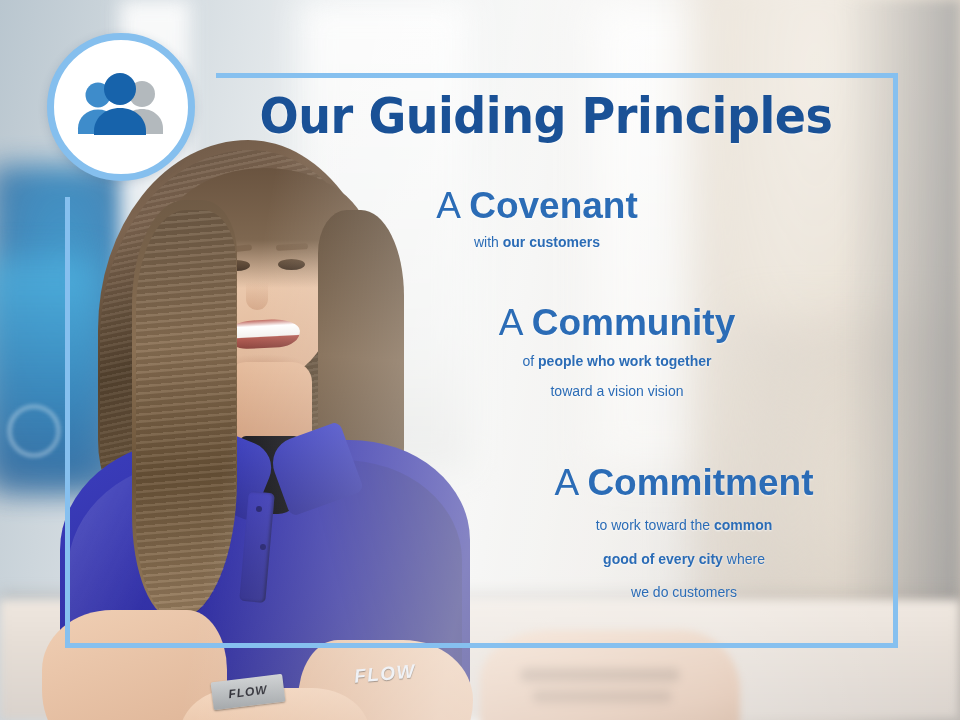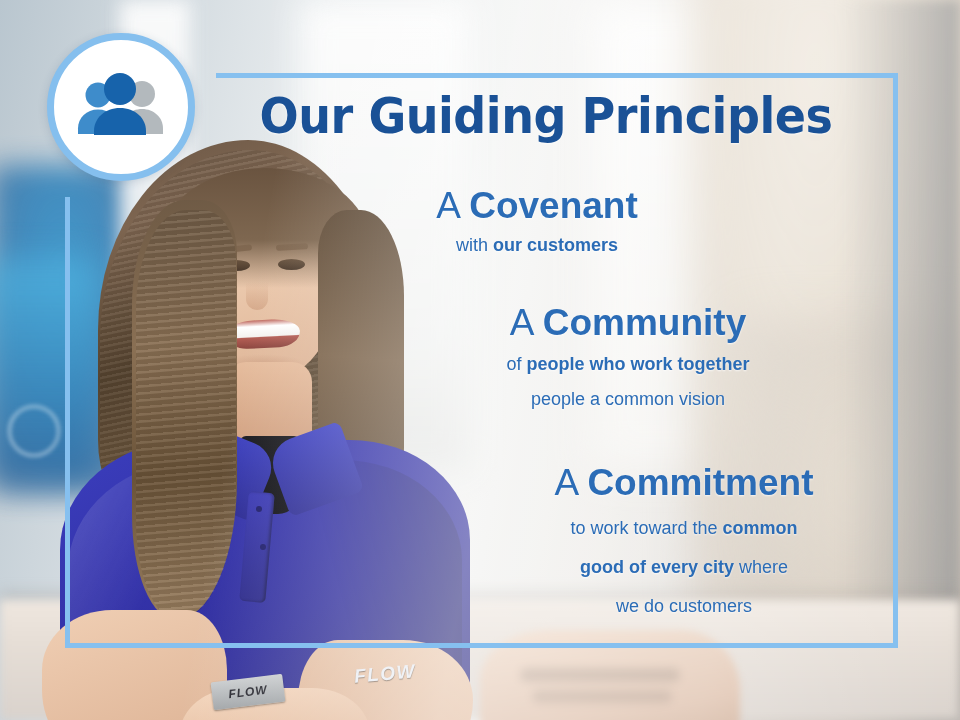--- a/index.html
+++ b/index.html
@@ -286,30 +286,30 @@
   .head{
     font-family:"Liberation Sans", sans-serif;
     font-size:37px;line-height:1.06;
     color:#2b6cb6;font-weight:normal;
     text-shadow:0 1px 2px rgba(255,255,255,.75);
     white-space:nowrap;
   }
   .head b{font-weight:bold;}
   .sub{
     font-family:"Liberation Sans", sans-serif;
-    font-size:18px;line-height:1.38;
+    font-size:14px;line-height:1.38;
     color:#2b6cb6;font-weight:normal;
     text-shadow:0 1px 2px rgba(255,255,255,.75);
     white-space:nowrap;
   }
   .sub b{font-weight:bold;}
 
   #block-covenant{left:287px;top:186px;width:500px;}
   #block-covenant .sub{margin-top:8px;}
-  #block-community{left:378px;top:303px;width:500px;text-align:center;}
+  #block-community{left:367px;top:303px;width:500px;text-align:center;}
   #block-community .sub{margin-top:10px;}
   #block-commitment{left:454px;top:463px;width:460px;}
   #block-commitment .sub{margin-top:14px;}
 </style>
 </head>
 <body>
 
 <div class="stage">
 
   <div class="bg">
@@ -409,21 +409,21 @@
 
     <div class="block" id="block-community">
       <div class="head">
         <span>A</span>
         <b>Community</b>
       </div>
       <div class="sub">
         <span>of </span><b>people who work together</b><span></span>
       </div>
       <div class="sub">
-        <span>people a common vision</span><b></b><span></span>
+        <span>toward a vision vision</span><b></b><span></span>
       </div>
     </div>
 
     <div class="block" id="block-commitment">
       <div class="head">
         <span>A</span>
         <b>Commitment</b>
       </div>
       <div class="sub">
         <span>to work toward the </span><b>common</b><span></span>

